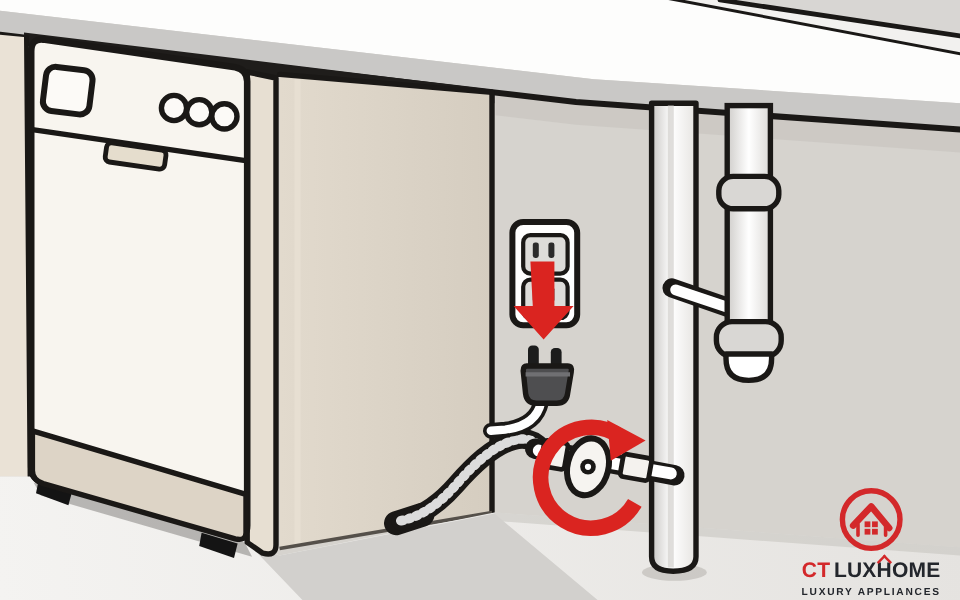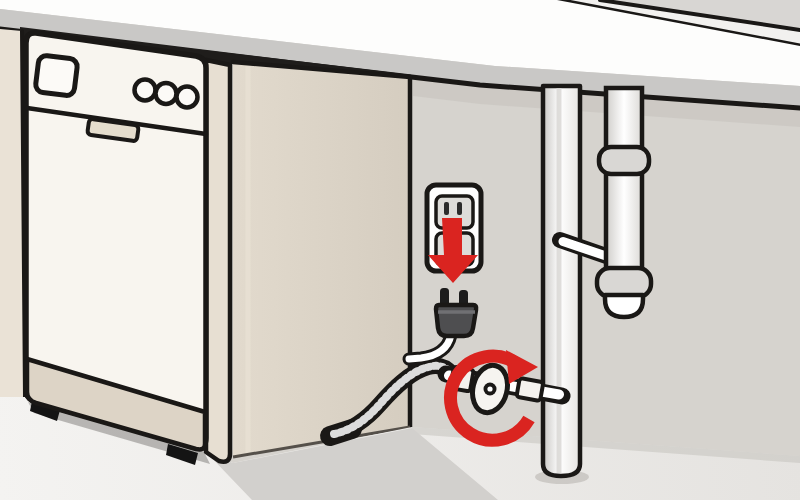--- a/index.html
+++ b/index.html
@@ -167,13 +167,28 @@
   <g>
     <path d="M451,335 C448,349 437,356 421,358 L409,359" stroke="var(--ink)" stroke-width="13" fill="none" stroke-linecap="round"></path>
     <path d="M451,335 C448,349 437,356 421,358 L409,359" stroke="#ffffff" stroke-width="7" fill="none" stroke-linecap="round"></path>
     <rect x="440" y="288" width="9" height="20" rx="3.5" fill="#1c1c1c"></rect>
     <rect x="459" y="290" width="9" height="20" rx="3.5" fill="#1c1c1c"></rect>
     <path d="M439,305 Q436,305 436,309 L438,328 Q439,336 447,336 L464,336 Q472,336 473,328 L476,310 Q477,305 473,305 Z" fill="var(--plug)" stroke="var(--ink)" stroke-width="4.5" stroke-linejoin="round"></path>
     <path d="M438,312 L475,312" stroke="#707073" stroke-width="3.5"></path>
   </g>
 </svg>
 
+<div id="logo">
+  <svg width="62" height="62" viewBox="-31 -31 62 62">
+    <circle cx="0" cy="-1" r="24" fill="none" stroke="var(--logo-red)" stroke-width="4.5"></circle>
+    <path d="M-15,4 L0,-12 L15,6" fill="none" stroke="var(--logo-red)" stroke-width="5.5" stroke-linecap="round" stroke-linejoin="round"></path>
+    <path d="M-11,3 L-11,12 M12,5 L12,12" stroke="var(--logo-red)" stroke-width="3" stroke-linecap="round"></path>
+    <g fill="var(--logo-red)">
+      <rect x="-5.5" y="0.5" width="4.8" height="4.8"></rect>
+      <rect x="0.7" y="0.5" width="4.8" height="4.8"></rect>
+      <rect x="-5.5" y="6.7" width="4.8" height="4.8"></rect>
+      <rect x="0.7" y="6.7" width="4.8" height="4.8"></rect>
+    </g>
+  </svg>
+  <div class="brand"><span class="red">CT</span><span>LUX</span><span class="h-acc">H</span><span>OME</span></div>
+  <div class="tagline">LUXURY APPLIANCES</div>
+</div>
 </div>
 
 </body></html>

